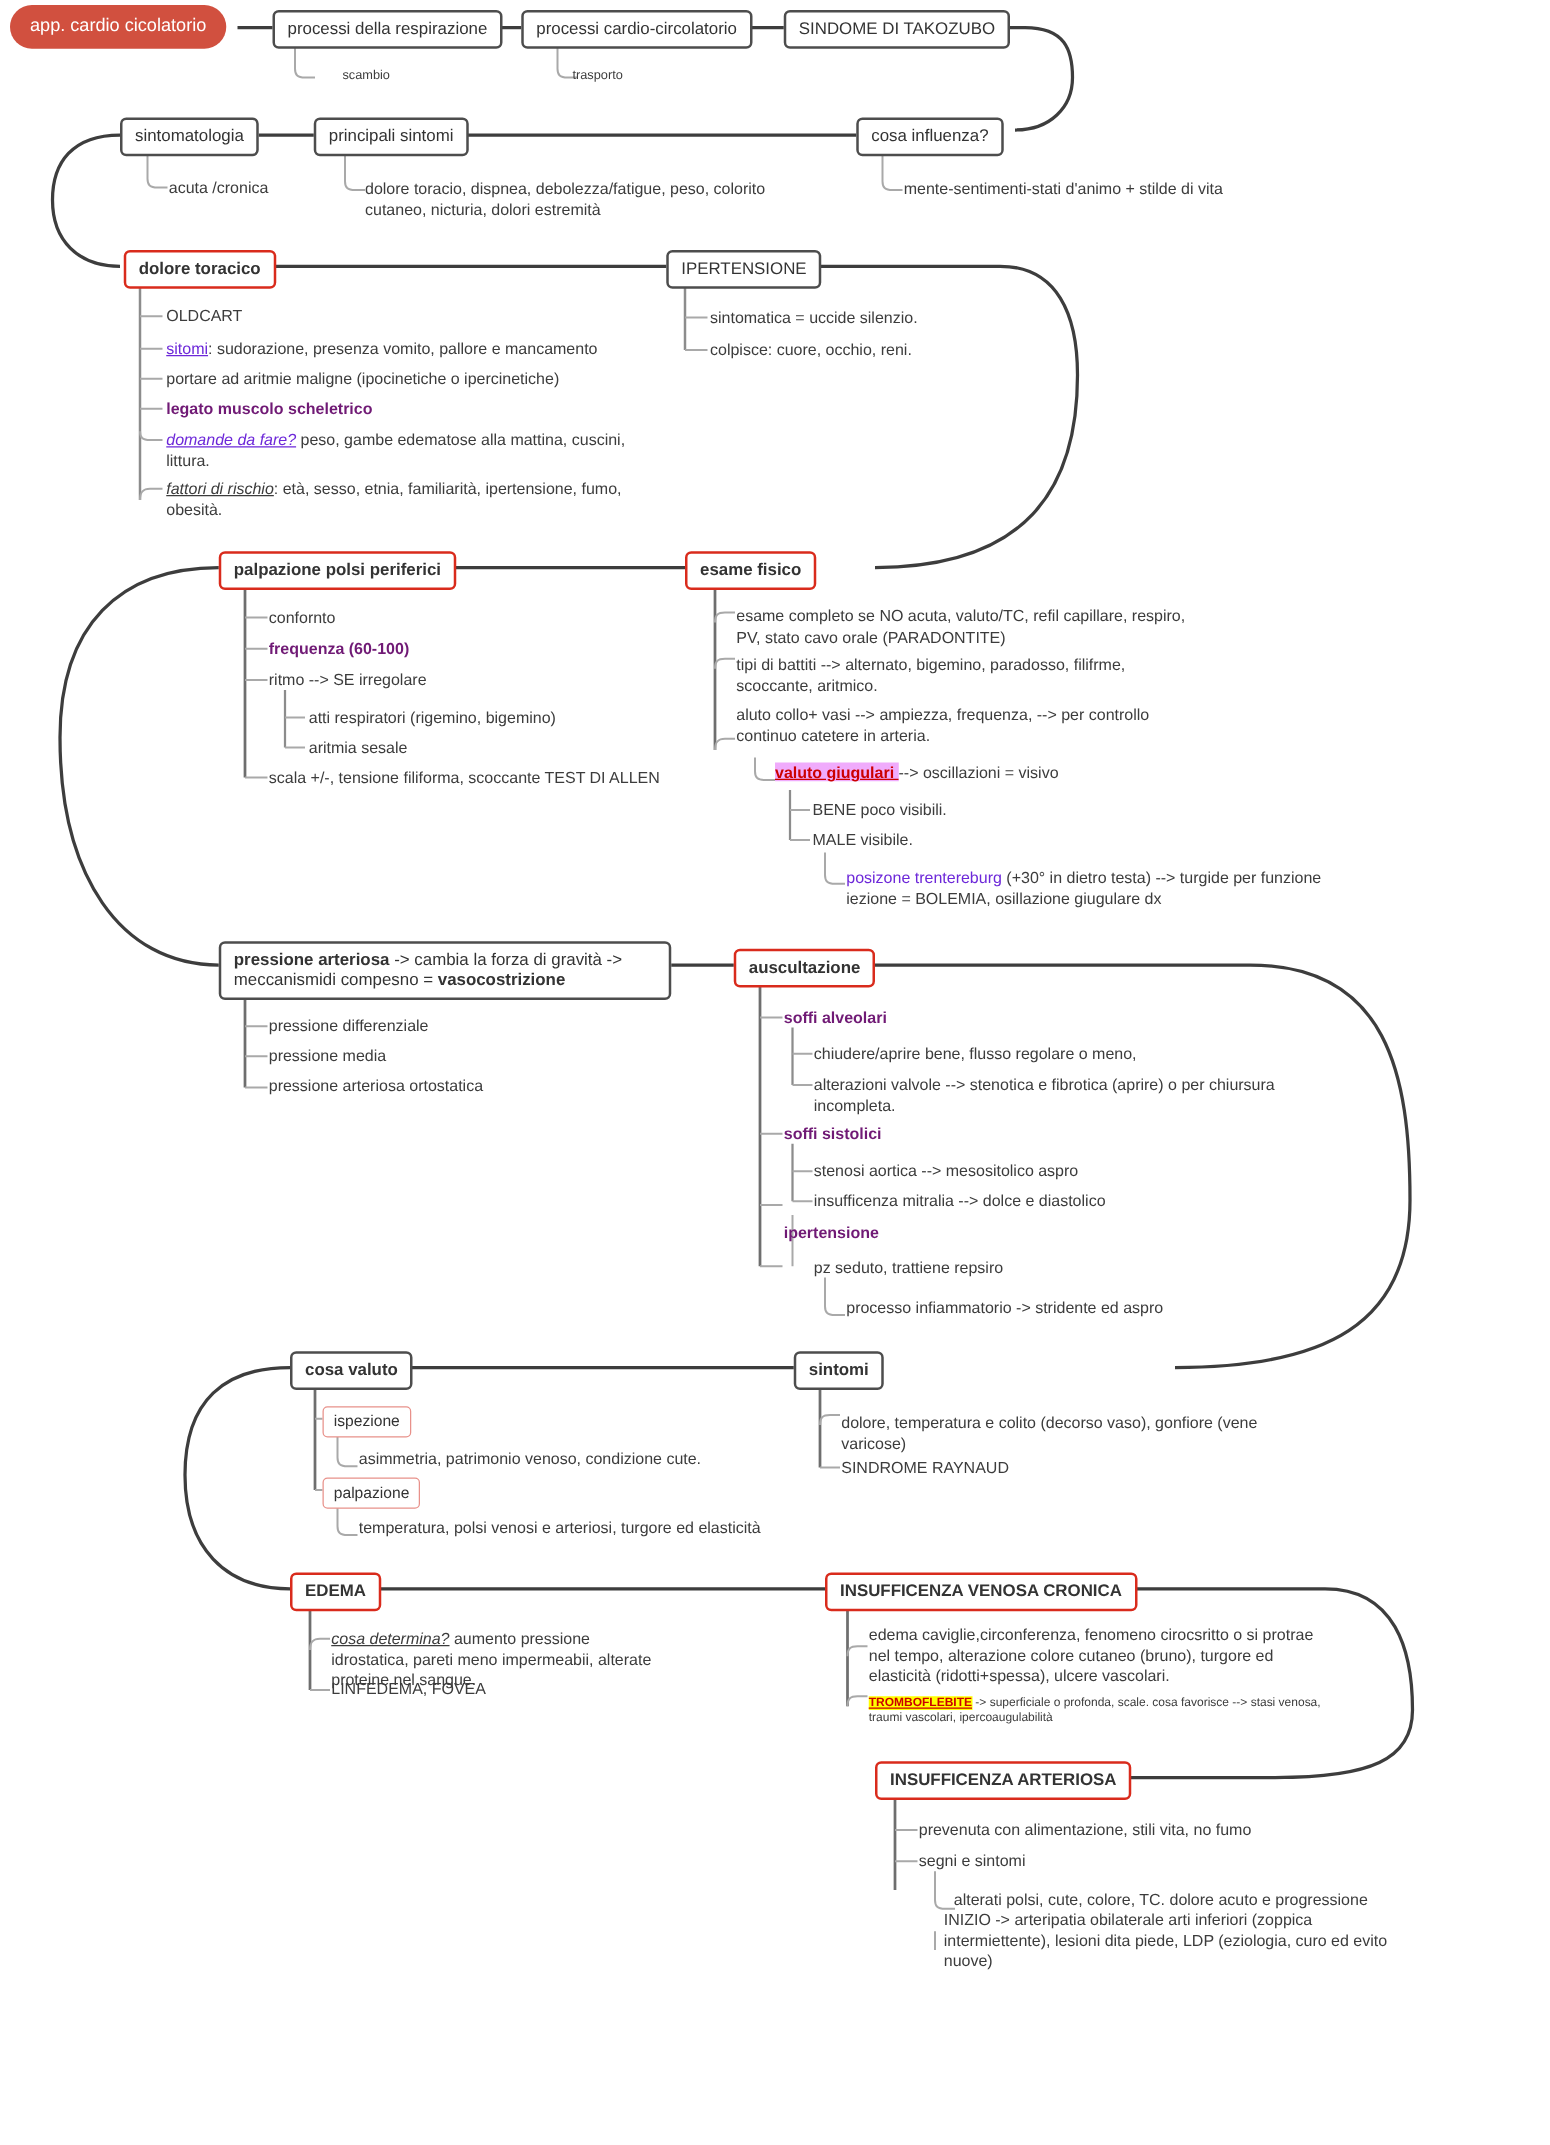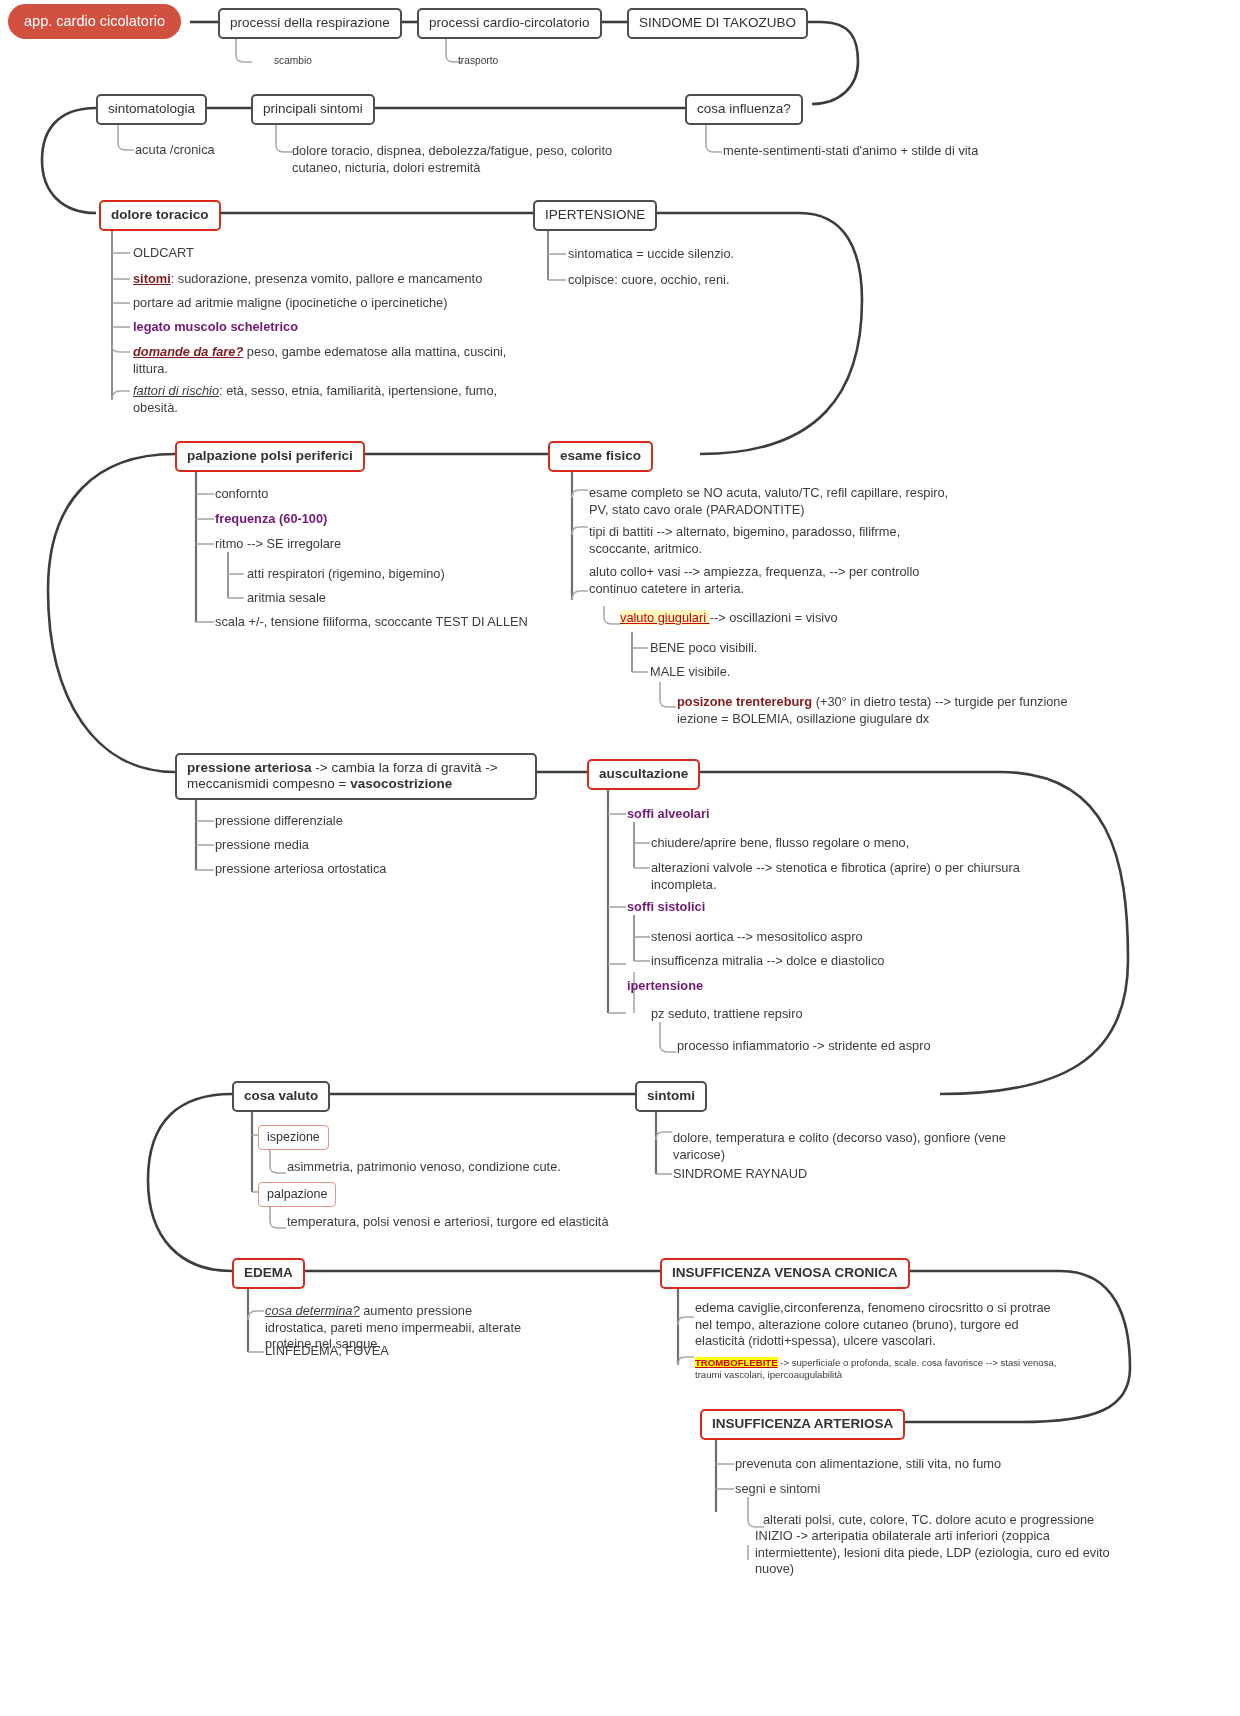--- a/index.html
+++ b/index.html
@@ -47,27 +47,27 @@
   .leaf {
     position: absolute;
     font-size: 12.8px;
     line-height: 16.5px;
     color: #3c3c3c;
     z-index: 4;
   }
   .leaf.small   { font-size: 10.2px; line-height: 13px; }
   .leaf.tiny    { font-size: 9.6px;  line-height: 12px; }
   .leaf.b       { font-weight: bold; color:#701a75; }
-  .leaf b       { font-weight: bold; color:#7f1d1d; }
+  .leaf b       { font-weight: normal; color:#6d28d9; }
   .leaf u       { text-decoration: underline; }
   .leaf i       { font-style: italic; }
   .hl {
-    background: #fef9c3;
+    background: #f0abfc;
     color: #cc0000;
-    font-weight: normal;
+    font-weight: bold;
     text-decoration: underline;
   }
   .hl2 {
     background: #ffff00;
     color: #cc0000;
     font-weight: bold;
     text-decoration: underline;
   }
 </style>
 </head>

